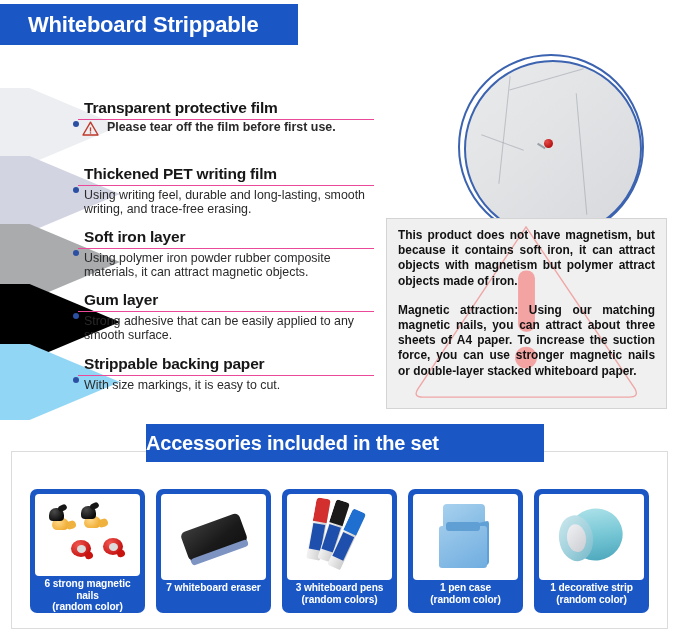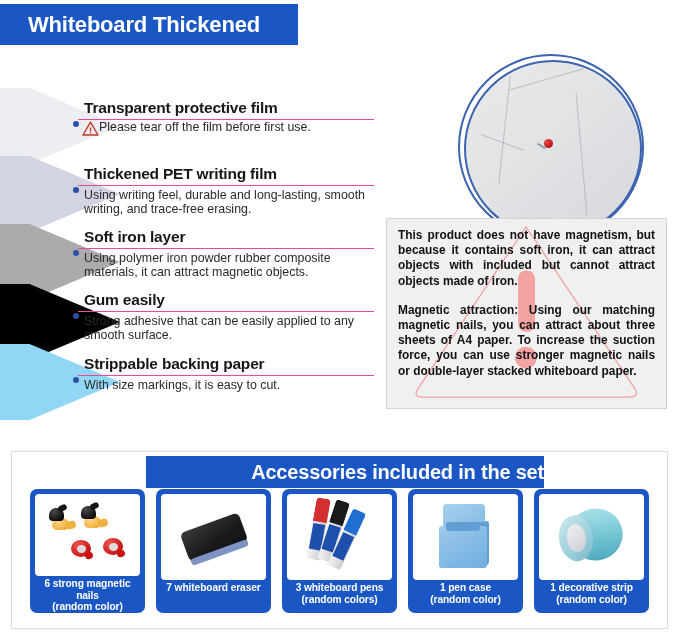--- a/index.html
+++ b/index.html
@@ -42,21 +42,21 @@
   .layer h3{
     margin:0;padding:0 0 2px 6px;
     font-size:15.5px;font-weight:bold;color:#171717;
     letter-spacing:-0.2px;line-height:19px;
     border-bottom:1px solid #ec4899;
   }
   .layer p{
     margin:2px 0 0 0;padding:0 0 0 6px;
     font-size:12.4px;line-height:14.4px;color:#2a2a2a;
   }
-  .layer .warn-row{display:flex;align-items:flex-start;gap:0;padding-left:4px;}
+  .layer .warn-row{display:flex;align-items:flex-start;gap:8px;padding-left:4px;font-weight:bold;}
   .warn-tri{flex:0 0 auto;margin-top:1px;}
   .layer .warn-row p{margin:0;padding:0;}
 
   .sp-1{margin-bottom:28px;}
   .sp-2{margin-bottom:10px;}
   .sp-3{margin-bottom:10px;}
   .sp-4{margin-bottom:12px;}
 
   
   .circle-photo{
@@ -114,23 +114,23 @@
   .info-box p.second{margin-top:14px;}
 
   
   .acc-panel{
     position:absolute;left:11px;top:451px;width:657px;height:178px;
     border:1px solid #dcdcdc;
     box-sizing:border-box;
     background:#ffffff;
   }
   .acc-banner{
-    position:absolute;left:146px;top:456px;width:398px;height:32px;
+    position:absolute;left:146px;top:424px;width:398px;height:38px;
     background:#1b57c4;
-    display:flex;align-items:center;justify-content:flex-end;
+    display:flex;align-items:center;justify-content:flex-start;
     z-index:5;
   }
   .acc-banner span{
     color:#ffffff;font-size:20px;font-weight:bold;letter-spacing:-0.2px;
   }
 
   .acc-grid{
     position:absolute;left:18px;top:37px;right:18px;
     display:flex;gap:11px;
   }
@@ -246,21 +246,21 @@
     width:19px;height:28px;border-radius:50%;
     background:linear-gradient(140deg,#f2f2f4,#c9ccd2);
   }
 </style>
 </head>
 <body>
 
 <div class="root">
 
   <div class="header-banner">
-    <span class="title">Whiteboard Thickened</span>
+    <span class="title">Whiteboard Strippable</span>
   </div>
 
   <div class="chevrons">
     <div class="chev" style="top:0px;">
         <i id="sw0" style="background: rgb(236, 238, 241);"></i>
       </div>
     <div class="chev" style="top:68px;">
         <i id="sw1" style="background: rgb(211, 212, 226);"></i>
       </div>
     <div class="chev" style="top:136px;">
@@ -296,21 +296,21 @@
     </div>
 
     <div class="layer sp-3">
       <span class="dot"></span>
       <h3>Soft iron layer</h3>
       <p>Using polymer iron powder rubber composite materials, it can attract magnetic objects.</p>
     </div>
 
     <div class="layer sp-4">
       <span class="dot"></span>
-      <h3>Gum easily</h3>
+      <h3>Gum layer</h3>
       <p>Strong adhesive that can be easily applied to any smooth surface.</p>
     </div>
 
     <div class="layer">
       <span class="dot"></span>
       <h3>Strippable backing paper</h3>
       <p>With size markings, it is easy to cut.</p>
     </div>
   </div>
 
@@ -327,21 +327,21 @@
     </div>
   </div>
 
   <div class="info-box">
     <svg class="wm" viewBox="0 0 281 191" preserveAspectRatio="none">
       <path d="M140 8 L250 172 Q254 180 244 180 L36 180 Q26 180 31 172 Z" fill="none" stroke="#f0a6a6" stroke-width="1.4"></path>
       <rect x="132" y="52" width="17" height="62" rx="8" fill="#f4a3a3"></rect>
       <circle cx="140" cy="140" r="11" fill="#f4a3a3"></circle>
     </svg>
     <div class="txt">
-      <p>This product does not have magnetism, but because it contains soft iron, it can attract objects with included but cannot attract objects made of iron.</p>
+      <p>This product does not have magnetism, but because it contains soft iron, it can attract objects with magnetism but polymer attract objects made of iron.</p>
       <p class="second">Magnetic attraction: Using our matching magnetic nails, you can attract about three sheets of A4 paper. To increase the suction force, you can use stronger magnetic nails or double-layer stacked whiteboard paper.</p>
     </div>
   </div>
 
   <div class="acc-panel">
     <div class="acc-grid">
 
       <div class="acc-card">
         <div class="pic">
           <div class="art">

